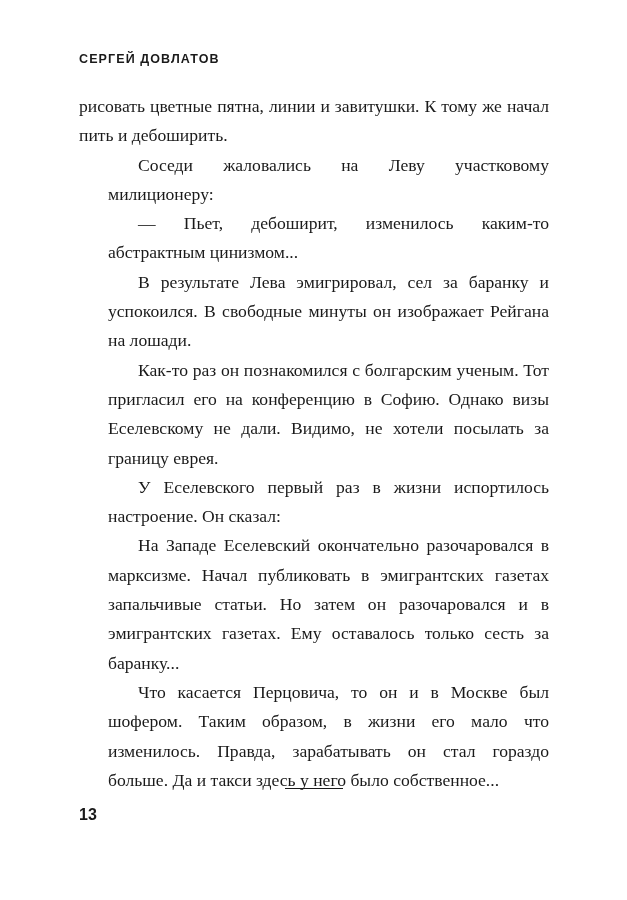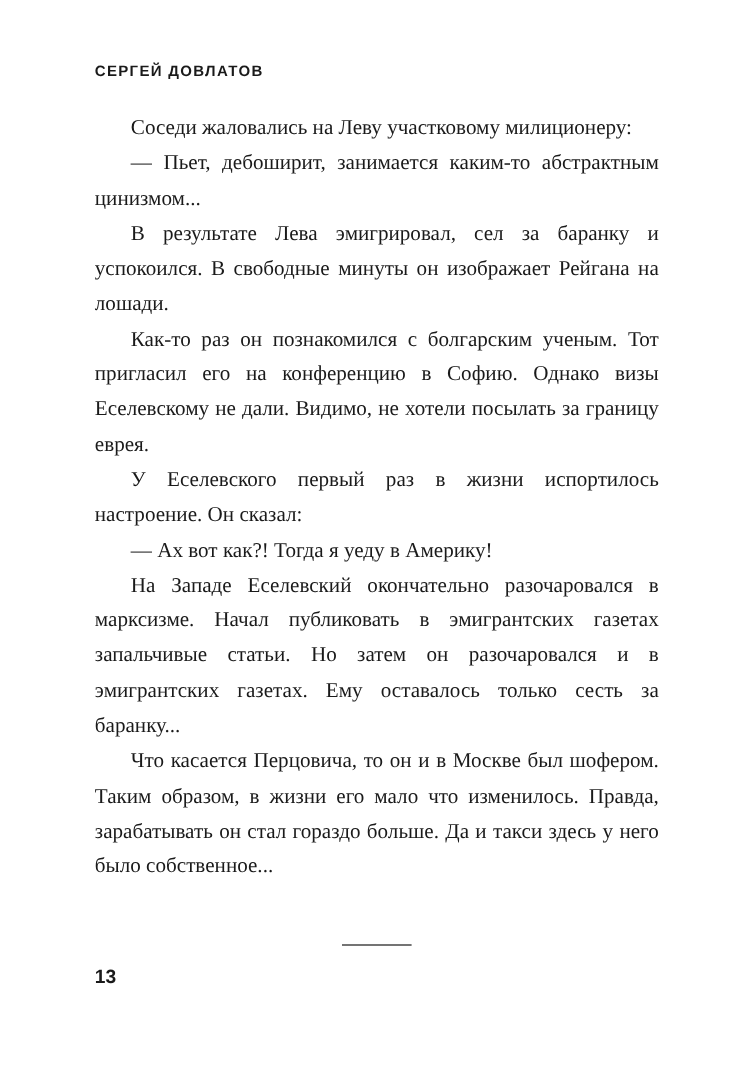--- a/index.html
+++ b/index.html
@@ -42,20 +42,21 @@
     margin: 0;
     font-size: 17.6px;
     line-height: 29.3px;
     text-align: justify;
     text-justify: inter-word;
     hyphens: manual;
     color: #1a1a1a;
   }
   .body-text p.indent {
     text-indent: 30px;
+    margin-left: 29px;
   }
   .body-text p.noindent {
     text-indent: 0;
   }
   .divider-wrap {
     position: absolute;
     left: 79px;
     top: 775px;
     width: 470px;
     text-align: center;
@@ -77,26 +78,26 @@
   }
 </style>
 </head>
 <body>
 
 <div class="page">
 
   <div class="running-head">Сергей Довлатов</div>
 
   <div class="body-text">
+    <p class="noindent">рисовать цветные пятна, линии и завитушки. К тому же начал пить и дебоширить.</p>
     <p class="indent">Соседи жаловались на Леву участковому милиционеру:</p>
-    <p class="indent">— Пьет, дебоширит, занимается каким-то абстрактным цинизмом...</p>
+    <p class="indent">— Пьет, дебоширит, изменилось каким-то абстрактным цинизмом...</p>
     <p class="indent">В результате Лева эмигрировал, сел за баранку и успокоился. В свободные минуты он изображает Рейгана на лошади.</p>
     <p class="indent">Как-то раз он познакомился с болгарским ученым. Тот пригласил его на конференцию в Софию. Однако визы Еселевскому не дали. Видимо, не хотели посылать за границу еврея.</p>
     <p class="indent">У Еселевского первый раз в жизни испортилось настроение. Он сказал:</p>
-    <p class="indent">— Ах вот как?! Тогда я уеду в Америку!</p>
     <p class="indent">На Западе Еселевский окончательно разочаровался в марксизме. Начал публиковать в эмигрантских газетах запальчивые статьи. Но затем он разочаровался и в эмигрантских газетах. Ему оставалось только сесть за баранку...</p>
     <p class="indent">Что касается Перцовича, то он и в Москве был шофером. Таким образом, в жизни его мало что изменилось. Правда, зарабатывать он стал гораздо больше. Да и такси здесь у него было собственное...</p>
   </div>
 
   <div class="divider-wrap">
     <span class="divider"></span>
   </div>
 
   <div class="page-number">13</div>
 

